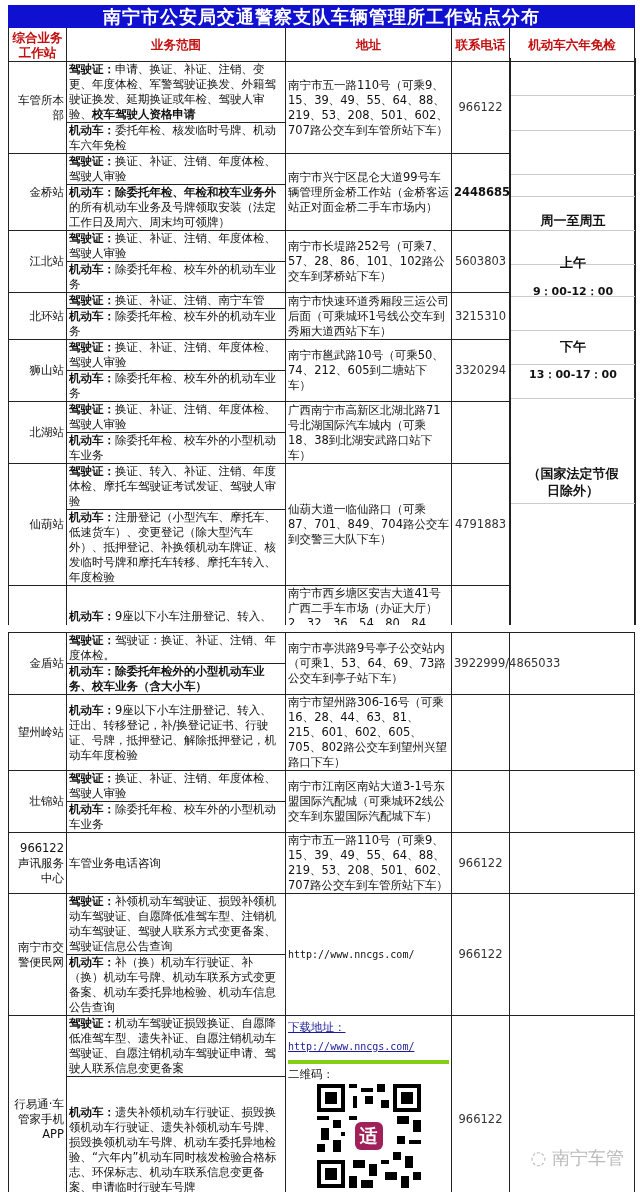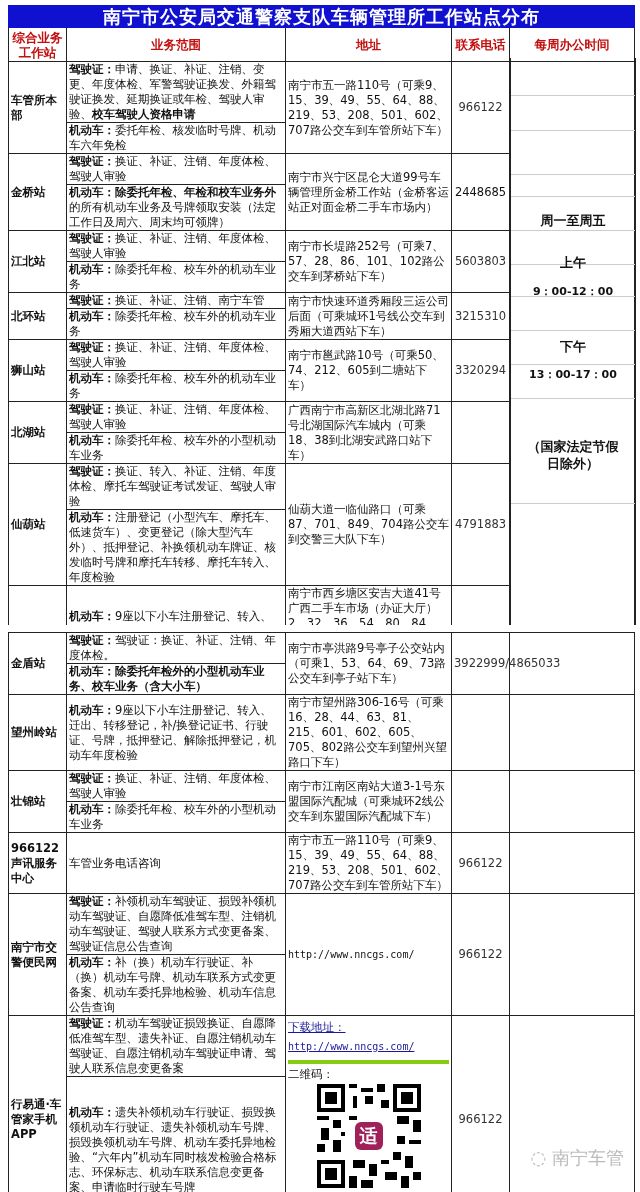--- a/index.html
+++ b/index.html
@@ -1,26 +1,26 @@
 <!DOCTYPE html>
 <html><head>
 <meta charset="utf-8">
 <style>
   html,body{margin:0;padding:0;background:#fff;}
   body{width:640px;height:1192px;position:relative;overflow:hidden;font-family:"DejaVu Sans",sans-serif;color:#111;}
   .tbl{position:absolute;left:8px;width:626px;border-collapse:collapse;table-layout:fixed;background:#fff;}
   .tbl td{border:1px solid #222;padding:0 2px;vertical-align:middle;font-size:11.5px;line-height:15px;}
   .title-row td{background:#1010d0;color:#fff;font-size:18px;font-weight:bold;text-align:center;height:21px;letter-spacing:1px;border:1px solid #1010d0;}
   .hdr td{color:#c21010;font-weight:bold;text-align:center;font-size:12.5px;line-height:15px;height:33px;}
-  .stn{text-align:left;font-weight:bold;font-size:13px;line-height:17px;}
+  .stn{text-align:right;font-weight:normal;font-size:13px;line-height:17px;}
   .biz{font-size:11.5px;}
   .biz b{font-weight:bold;}
   .addr{font-size:11.5px;}
   .tel{text-align:center;font-size:10.5px;color:#333;}
-  .tel.bold{font-weight:normal;font-size:11.5px;color:#111;}
+  .tel.bold{font-weight:bold;font-size:11.5px;color:#111;}
   .time{border-top:none;border-bottom:none;}
   .time-col{position:absolute;left:510px;width:124px;top:58px;height:567px;border-left:1px solid #222;border-right:1px solid #222;}
   .time-line{position:absolute;left:0;right:0;height:0;border-top:1px solid #ccc;}
   .time-txt{position:absolute;left:0;right:0;text-align:center;font-weight:bold;font-size:13px;line-height:17px;}
   .time-txt.sm{font-size:11px;}
   .link{color:#1a1a9a;text-decoration:underline;}
   .qr{width:104px;height:104px;margin:2px auto;position:relative;background:#fff;}
   .qr-logo{position:absolute;left:38px;top:38px;width:28px;height:28px;border-radius:6px;background:#a0205a;color:#fff;font-weight:bold;font-size:18px;line-height:28px;text-align:center;}
   .watermark{position:absolute;right:16px;bottom:22px;color:#bbb;font-size:18px;}
   .gap{position:absolute;left:0;top:625px;width:640px;height:7px;background:#fff;}
@@ -38,21 +38,21 @@
   </colgroup>
   <tbody>
       <tr class="title-row">
         <td colspan="5">南宁市公安局交通警察支队车辆管理所工作站点分布</td>
       </tr>
   <tr class="hdr">
     <td>综合业务工作站</td>
     <td>业务范围</td>
     <td>地址</td>
     <td>联系电话</td>
-    <td>每周办公时间</td>
+    <td>机动车六年免检</td>
   </tr>
 
   <tr style="height:52px">
     <td rowspan="2" class="stn">车管所本部</td>
     <td class="biz"><b>驾驶证：</b><span>申请、换证、补证、注销、变更、年度体检、军警驾驶证换发、外籍驾驶证换发、延期换证或年检、驾驶人审验、</span><b>校车驾驶人资格申请</b></td>
     <td rowspan="2" class="addr">南宁市五一路110号（可乘9、15、39、49、55、64、88、219、53、208、501、602、707路公交车到车管所站下车）</td>
     <td rowspan="2" class="tel">966122</td>
     <td rowspan="16" class="time"></td>
   </tr>
   <tr style="height:30px">
@@ -145,21 +145,21 @@
   <div class="time-line" style="top:238px"></div>
   <div class="time-line" style="top:272px"></div>
   <div class="time-line" style="top:306px"></div>
   <div class="time-line" style="top:340px"></div>
   <div class="time-line" style="top:445px"></div>
   <div class="time-txt" style="top:154px">周一至周五</div>
   <div class="time-txt" style="top:196px">上午</div>
   <div class="time-txt sm" style="top:225px">9：00-12：00</div>
   <div class="time-txt" style="top:280px">下午</div>
   <div class="time-txt sm" style="top:308px">13：00-17：00</div>
-  <div class="time-txt" style="top:380px;padding:0 16px">（国家法定节假日除外）</div>
+  <div class="time-txt" style="top:407px;padding:0 16px">（国家法定节假日除外）</div>
 </div>
 
 <div class="gap"></div>
 
 <table class="tbl" style="top:632px;">
   <colgroup>
     <col style="width:58px">
       <col style="width:219px">
       <col style="width:166px">
       <col style="width:58px">

